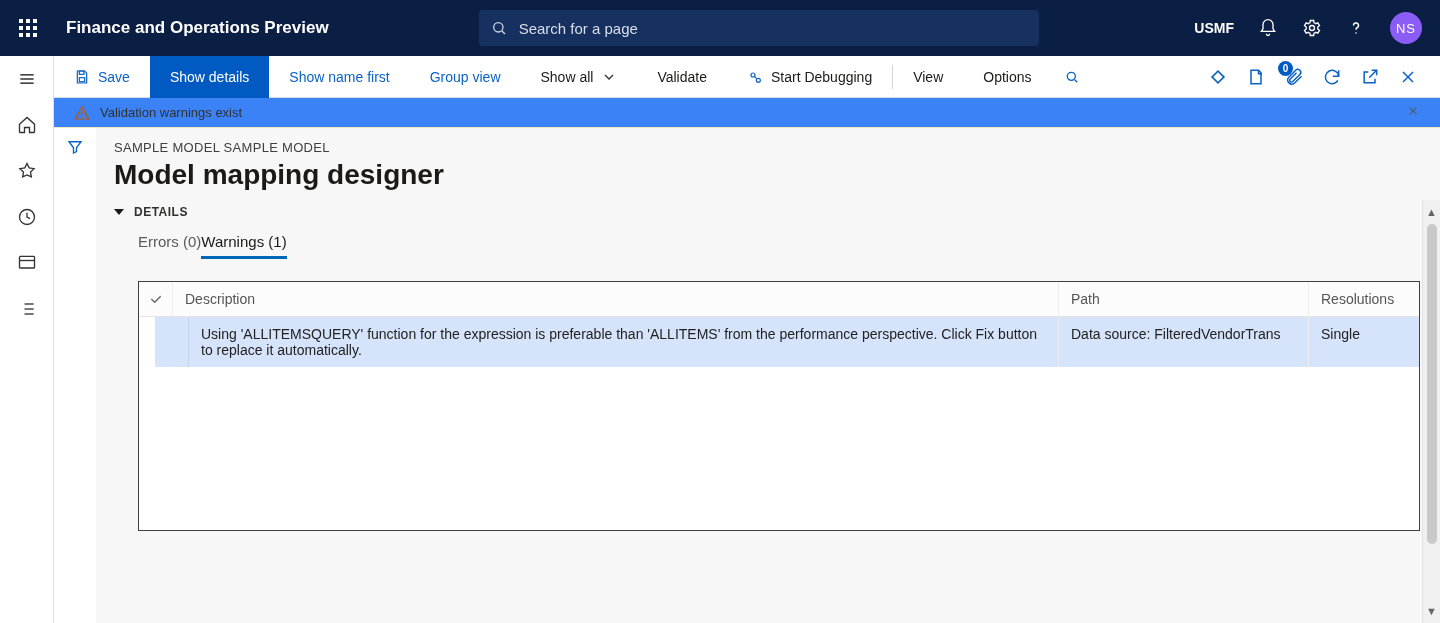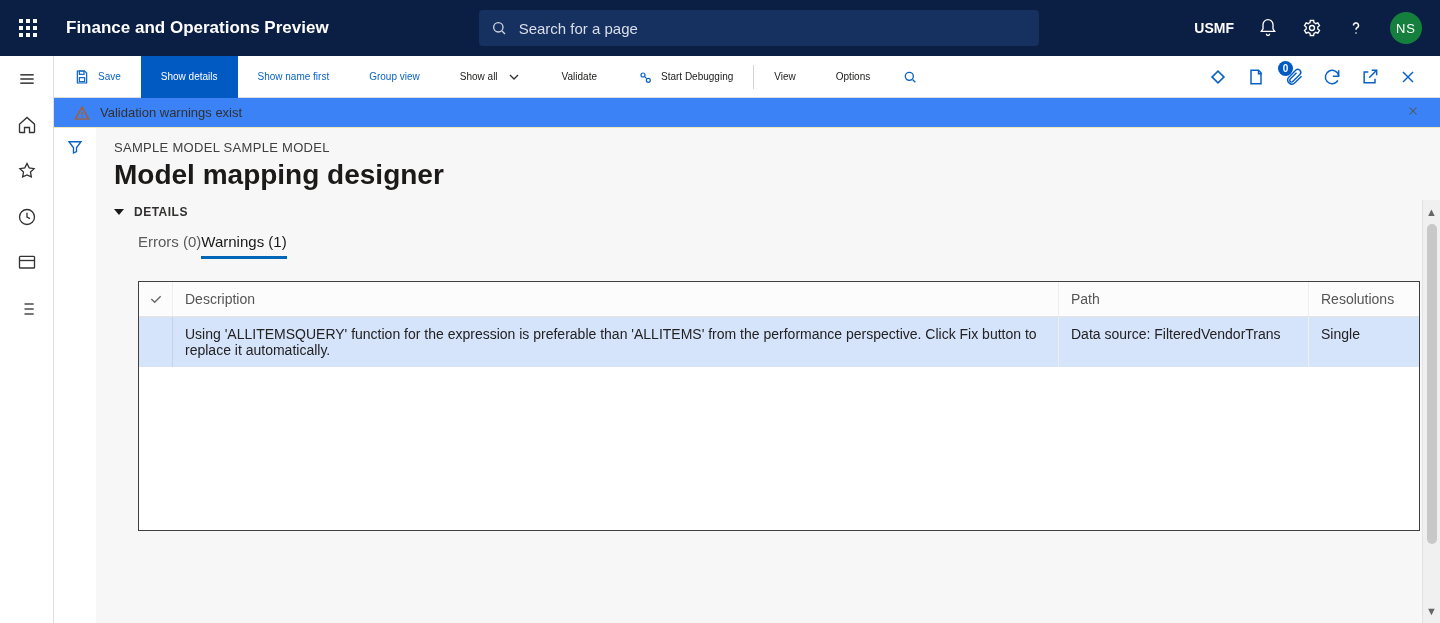--- a/index.html
+++ b/index.html
@@ -61,21 +61,21 @@
     display: flex;
     align-items: center;
     gap: 24px;
     padding-right: 18px;
   }
   .company { font-size: 14px; font-weight: 600; }
   .top-icon {
     width: 20px; height: 20px; display: flex; align-items:center; justify-content:center;
   }
   .avatar {
-    width: 32px; height: 32px; border-radius: 50%; background: #15803d;
+    width: 32px; height: 32px; border-radius: 50%; background: #8b5cf6;
     display: inline-flex; align-items: center; justify-content: center;
     font-size: 13px; font-weight: 400; letter-spacing: 1px;
   }
 
   
   .body {
     display: flex;
     flex: 1;
     min-height: 0;
   }
@@ -108,21 +108,21 @@
     align-items: center;
     padding: 0 16px 0 0;
     gap: 0;
   }
   .tbtn {
     height: 42px;
     display: inline-flex;
     align-items: center;
     padding: 0 20px;
     gap: 8px;
-    font-size: 10px;
+    font-size: 14px;
     color: #0b62c4;
     cursor: pointer;
     white-space: nowrap;
   }
   .tbtn.black { color: #1b1a19; }
   .tbtn.active { background: #005ac2; color: #fff; }
   .tsep {
     width: 1px; height: 24px; background: #d6d6d6;
   }
   .tbtn svg { width: 16px; height: 16px; }
@@ -250,21 +250,21 @@
     border-bottom: 1px solid #e5e5e5;
   }
   .ghead .cell, .grow .cell {
     padding: 9px 12px;
     font-size: 14px;
     border-right: 1px solid #eee;
   }
   .ghead .cell.sel { display:flex; align-items:center; justify-content:center; padding:0; border-right: 1px solid #eee; }
   .ghead .cell { color: #555; }
   .ghead .cell:last-child, .grow .cell:last-child { border-right: none; }
-  .grow.selected { background: #d6e4fb; }
+  .grow.selected { background: #d6e4fb; margin-left: 16px; }
   .grow .cell { color: #222; }
   .grow .cell.sel { border-right: 1px solid rgba(0,0,0,.08); }
 
   .scroll-right {
     position: absolute;
     right: 0;
     top: 144px;
     bottom: 0;
     width: 18px;
     background: #f0f0f0;

